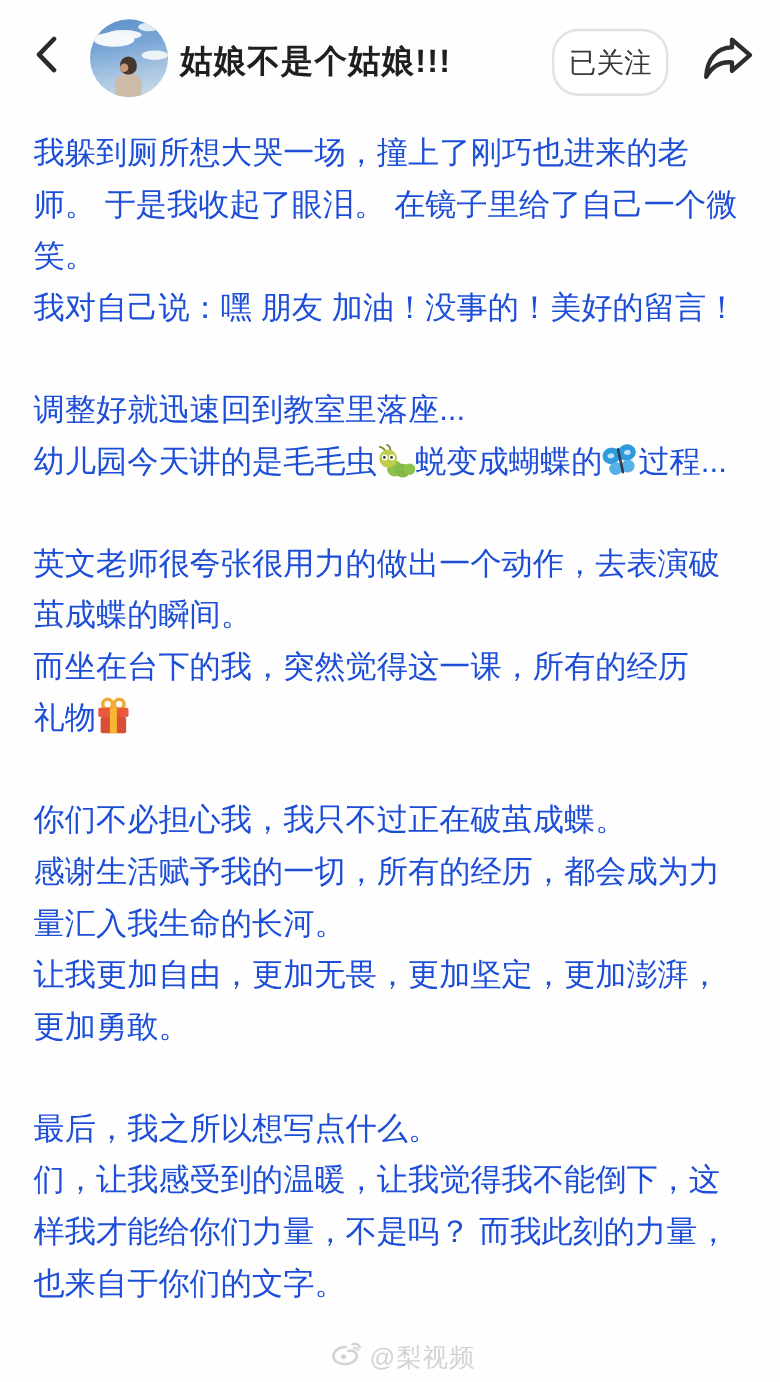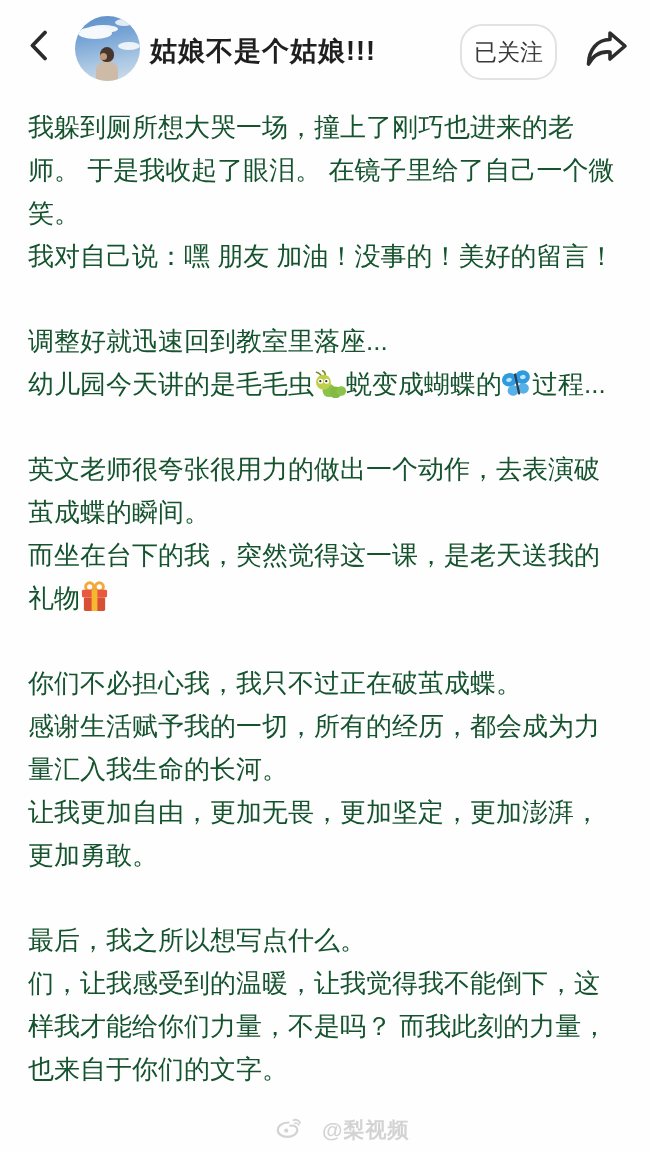--- a/index.html
+++ b/index.html
@@ -55,31 +55,31 @@
   .share-btn {
     position: absolute; left: 583px; top: 28px;
     width: 46px; height: 44px; background: none; border: none; cursor: pointer;
     display: flex; align-items: center; justify-content: center;
   }
 
   
   .content { padding-left: 28px; margin-top: 11px; }
   .paragraph { margin-bottom: 42px; }
   .line {
-    font-size: 26px; line-height: 43px; color: #14532d;
+    font-size: 26px; line-height: 43px; color: #1d4ed8;
     white-space: nowrap; letter-spacing: 0px;
   }
   .emoji { display: inline-block; }
   .emoji svg { vertical-align: -5px; }
 
   
   .watermark {
     position: absolute; left: 276px; top: 1116px;
-    display: flex; align-items: center; gap: 19px;
-    color: #cfcfcf; font-size: 21px; font-weight: 700; letter-spacing: 1px;
+    display: flex; align-items: center; gap: 5px;
+    color: #cfcfcf; font-size: 21px; font-weight: 400; letter-spacing: 1px;
     opacity: 0.9;
   }
 </style>
 </head>
 <body>
 
 <div class="header">
 
   <button class="back-btn">
     <span>
@@ -146,21 +146,21 @@
             <ellipse cx="23.5" cy="9.5" rx="3" ry="2.2" fill="#bfe3f7"></ellipse>
             <rect x="14.8" y="4" width="2.4" height="23" rx="1.2" fill="#2c3e50"></rect>
           </g>
         </svg></span><span>过程...</span>
     </p>
   </div>
 
   <div class="paragraph">
     <p class="line">英文老师很夸张很用力的做出一个动作，去表演破</p>
     <p class="line">茧成蝶的瞬间。</p>
-    <p class="line">而坐在台下的我，突然觉得这一课，是老天送我的</p>
+    <p class="line">而坐在台下的我，突然觉得这一课，所有的经历</p>
     <p class="line">
       <span>礼物</span><span class="emoji"><svg width="29" height="31" viewBox="0 0 30 32">
           <circle cx="10" cy="6" r="4.2" fill="none" stroke="#f2a93b" stroke-width="3"></circle>
           <circle cx="20" cy="6" r="4.2" fill="none" stroke="#f2a93b" stroke-width="3"></circle>
           <rect x="2" y="9" width="26" height="8" rx="1.5" fill="#e8593d"></rect>
           <rect x="4" y="17" width="22" height="14" rx="1.5" fill="#d94f35"></rect>
           <rect x="12" y="9" width="6" height="22" fill="#f7b731"></rect>
         </svg></span>
     </p>
   </div>

